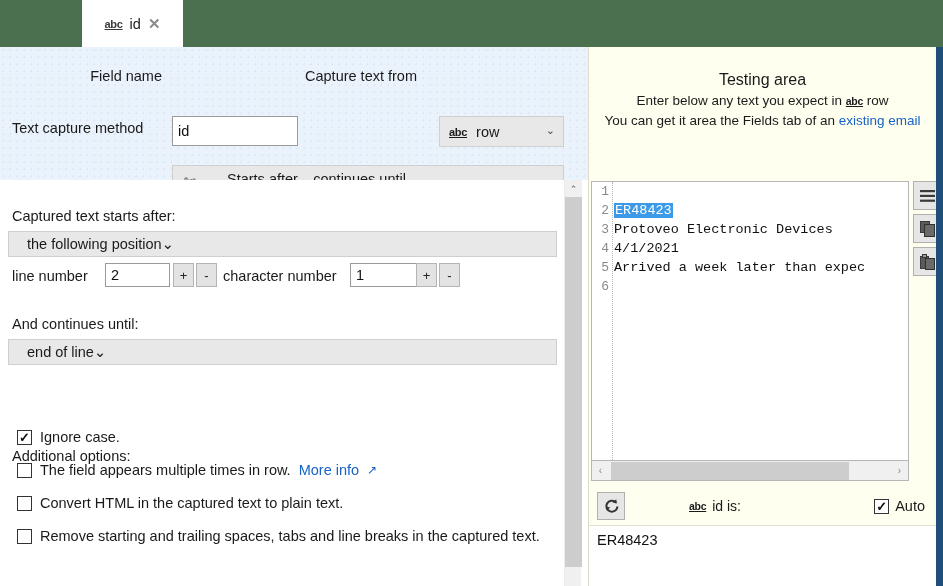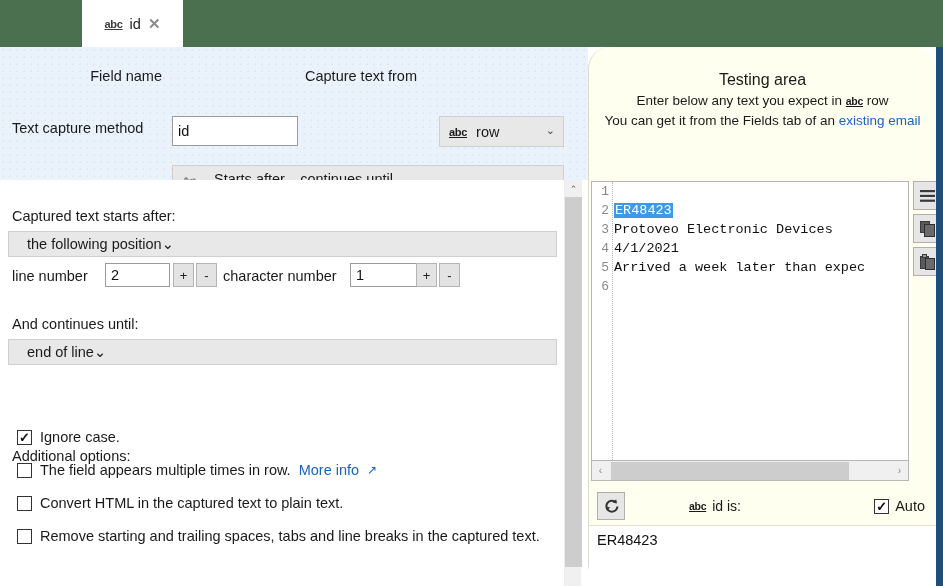--- a/index.html
+++ b/index.html
@@ -78,21 +78,21 @@
 
   
   .vscroll{position:absolute;left:564px;top:180px;width:17px;height:406px;background:#f0f0f0;
     border-left:1px solid #ececec;box-sizing:border-box;}
   .vscroll .arrow{width:17px;height:17px;display:flex;align-items:center;justify-content:center;
     font-size:9px;color:#606060;background:#f0f0f0;cursor:pointer;}
   .vscroll .thumb{position:absolute;left:0;top:17px;width:17px;height:370px;background:#cdcdcd;cursor:pointer;}
 
   
   .rightpanel{position:absolute;left:588px;top:47px;width:348px;height:539px;
-    background:#fffff0;box-sizing:border-box;border-left:1px solid #dcdcc8;border-radius:22px;}
+    background:#fffff0;box-sizing:border-box;border-left:1px solid #dcdcc8;}
   .rp-title{text-align:center;font-size:16px;color:#1a1a1a;margin-top:24px;}
   .rp-sub{text-align:center;font-size:13.5px;color:#1a1a1a;line-height:20px;margin-top:2px;padding:0 0;}
   .rp-sub .abc{font-size:10.5px;font-weight:bold;letter-spacing:-.3px;
     text-decoration:underline;text-underline-offset:1px;}
 
   .editor-wrap{position:absolute;left:2px;top:134px;width:318px;height:280px;
     background:#fff;border:1px solid #b6b6b6;box-sizing:border-box;overflow:hidden;}
   .gutter{position:absolute;left:0;top:0;width:21px;height:278px;background:#fff;
     border-right:1px dotted #b8b8b8;box-sizing:border-box;}
   .gutter div{font-family:"Liberation Mono",monospace;font-size:13px;color:#8a8a8a;
@@ -155,21 +155,21 @@
       <span class="abc" style="font-size:11px;font-weight:bold;letter-spacing:-.3px;text-decoration:underline;text-underline-offset:1px;">abc</span>
       <span style="margin-left:9px;font-size:14.5px;">row</span>
       <span class="chev">⌄</span>
     </div>
 
     <div class="hdr-row" style="left:12px;top:73px;">
       <span class="hdr-label">Text capture method</span>
     </div>
     <div class="combo" style="position:absolute;left:172px;top:118px;width:392px;height:48px;display:block;padding:5px 0 0 0;">
       <span style="position:absolute;left:11px;top:7px;font-size:14px;color:#333;">✄</span>
-      <div style="margin-left:41px;font-size:14.5px;color:#1a1a1a;white-space:nowrap;overflow:hidden;width:340px;">Starts after... continues until...</div>
+      <div style="margin-left:54px;font-size:14.5px;color:#1a1a1a;white-space:nowrap;overflow:hidden;width:340px;">Starts after... continues until...</div>
       <div style="margin-left:36px;font-size:12.5px;color:#3a3a3a;white-space:nowrap;overflow:hidden;width:348px;margin-top:2px;">Used for the most simple parsing tasks. It allows to ex</div>
       <span class="chev" style="top:24px;">⌄</span>
     </div>
   </div>
 
   <div class="leftbody">
     <div class="lb-inner">
       <div class="sect-label" style="left:12px;top:28px;">Captured text starts after:</div>
       <div class="wide-combo" style="top:51px;">
         <span>the following position</span>
@@ -223,21 +223,21 @@
     <div class="arrow">⌃</div>
     <div class="thumb"></div>
   </div>
 
   <div class="rightpanel">
     <div class="rp-title">Testing area</div>
     <div class="rp-sub">
       <span>Enter below any text you expect in</span>
       <span class="abc">abc</span>
       <span>row</span><br>
-      <span>You can get it from the Fields tab of an</span>
+      <span>You can get it area the Fields tab of an</span>
       <span class="lnk">existing email</span>
     </div>
 
     <div class="editor-wrap">
       <div class="gutter">
         <div>1</div>
         <div>2</div>
         <div>3</div>
         <div>4</div>
         <div>5</div>

